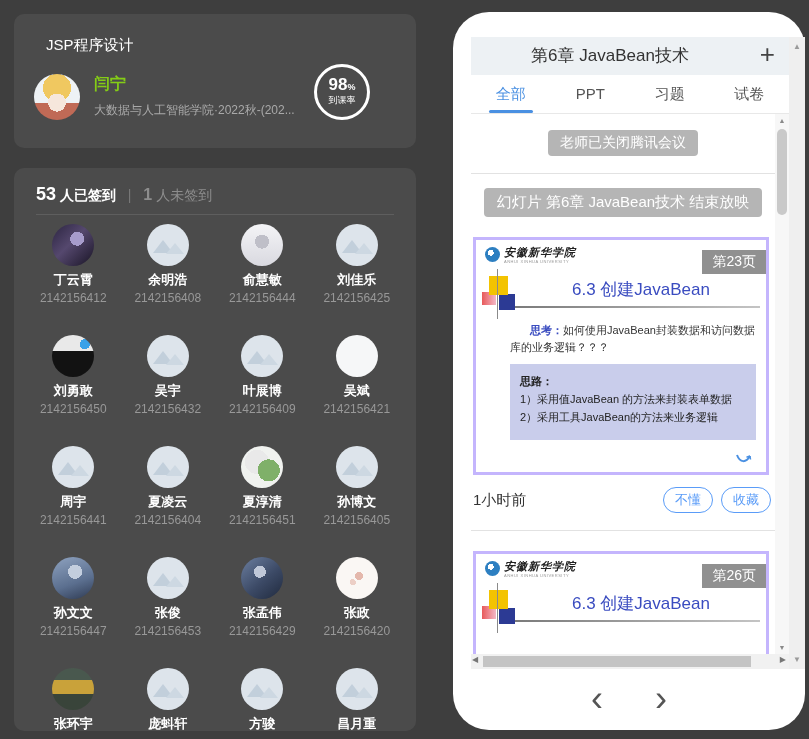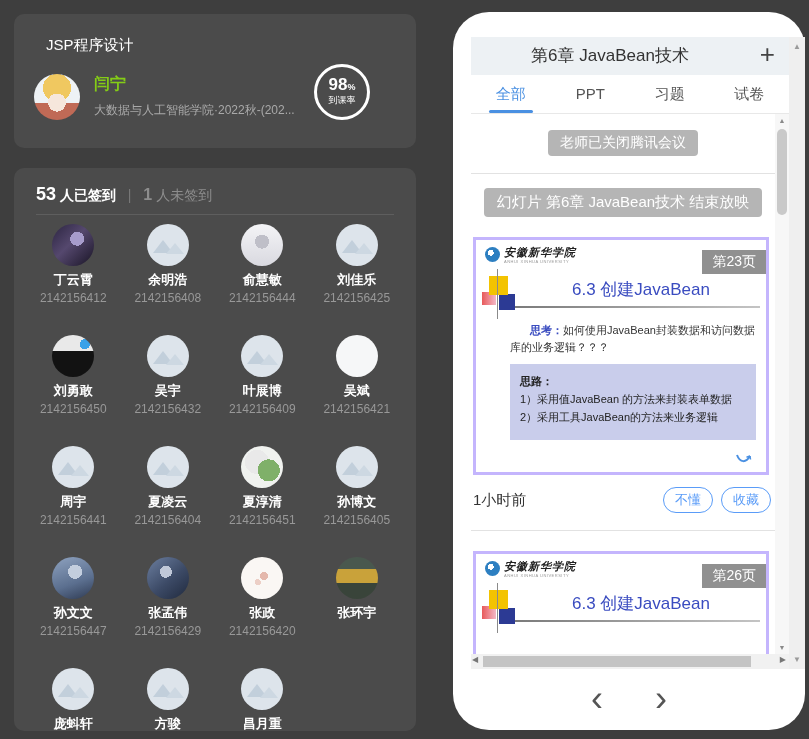--- a/index.html
+++ b/index.html
@@ -202,20 +202,25 @@
           <div class="s-avatar" data-avatar="placeholder"></div>
           <div class="s-name">孙博文</div>
           <div class="s-id">2142156405</div>
         </div>
       <div class="student">
           <div class="s-avatar" data-avatar="photo-blue"></div>
           <div class="s-name">孙文文</div>
           <div class="s-id">2142156447</div>
         </div>
       <div class="student">
+          <div class="s-avatar" data-avatar="placeholder"></div>
+          <div class="s-name">张俊</div>
+          <div class="s-id">2142156453</div>
+        </div>
+      <div class="student">
           <div class="s-avatar" data-avatar="photo-person"></div>
           <div class="s-name">张孟伟</div>
           <div class="s-id">2142156429</div>
         </div>
       <div class="student">
           <div class="s-avatar" data-avatar="photo-sketch"></div>
           <div class="s-name">张政</div>
           <div class="s-id">2142156420</div>
         </div>
       <div class="student">

